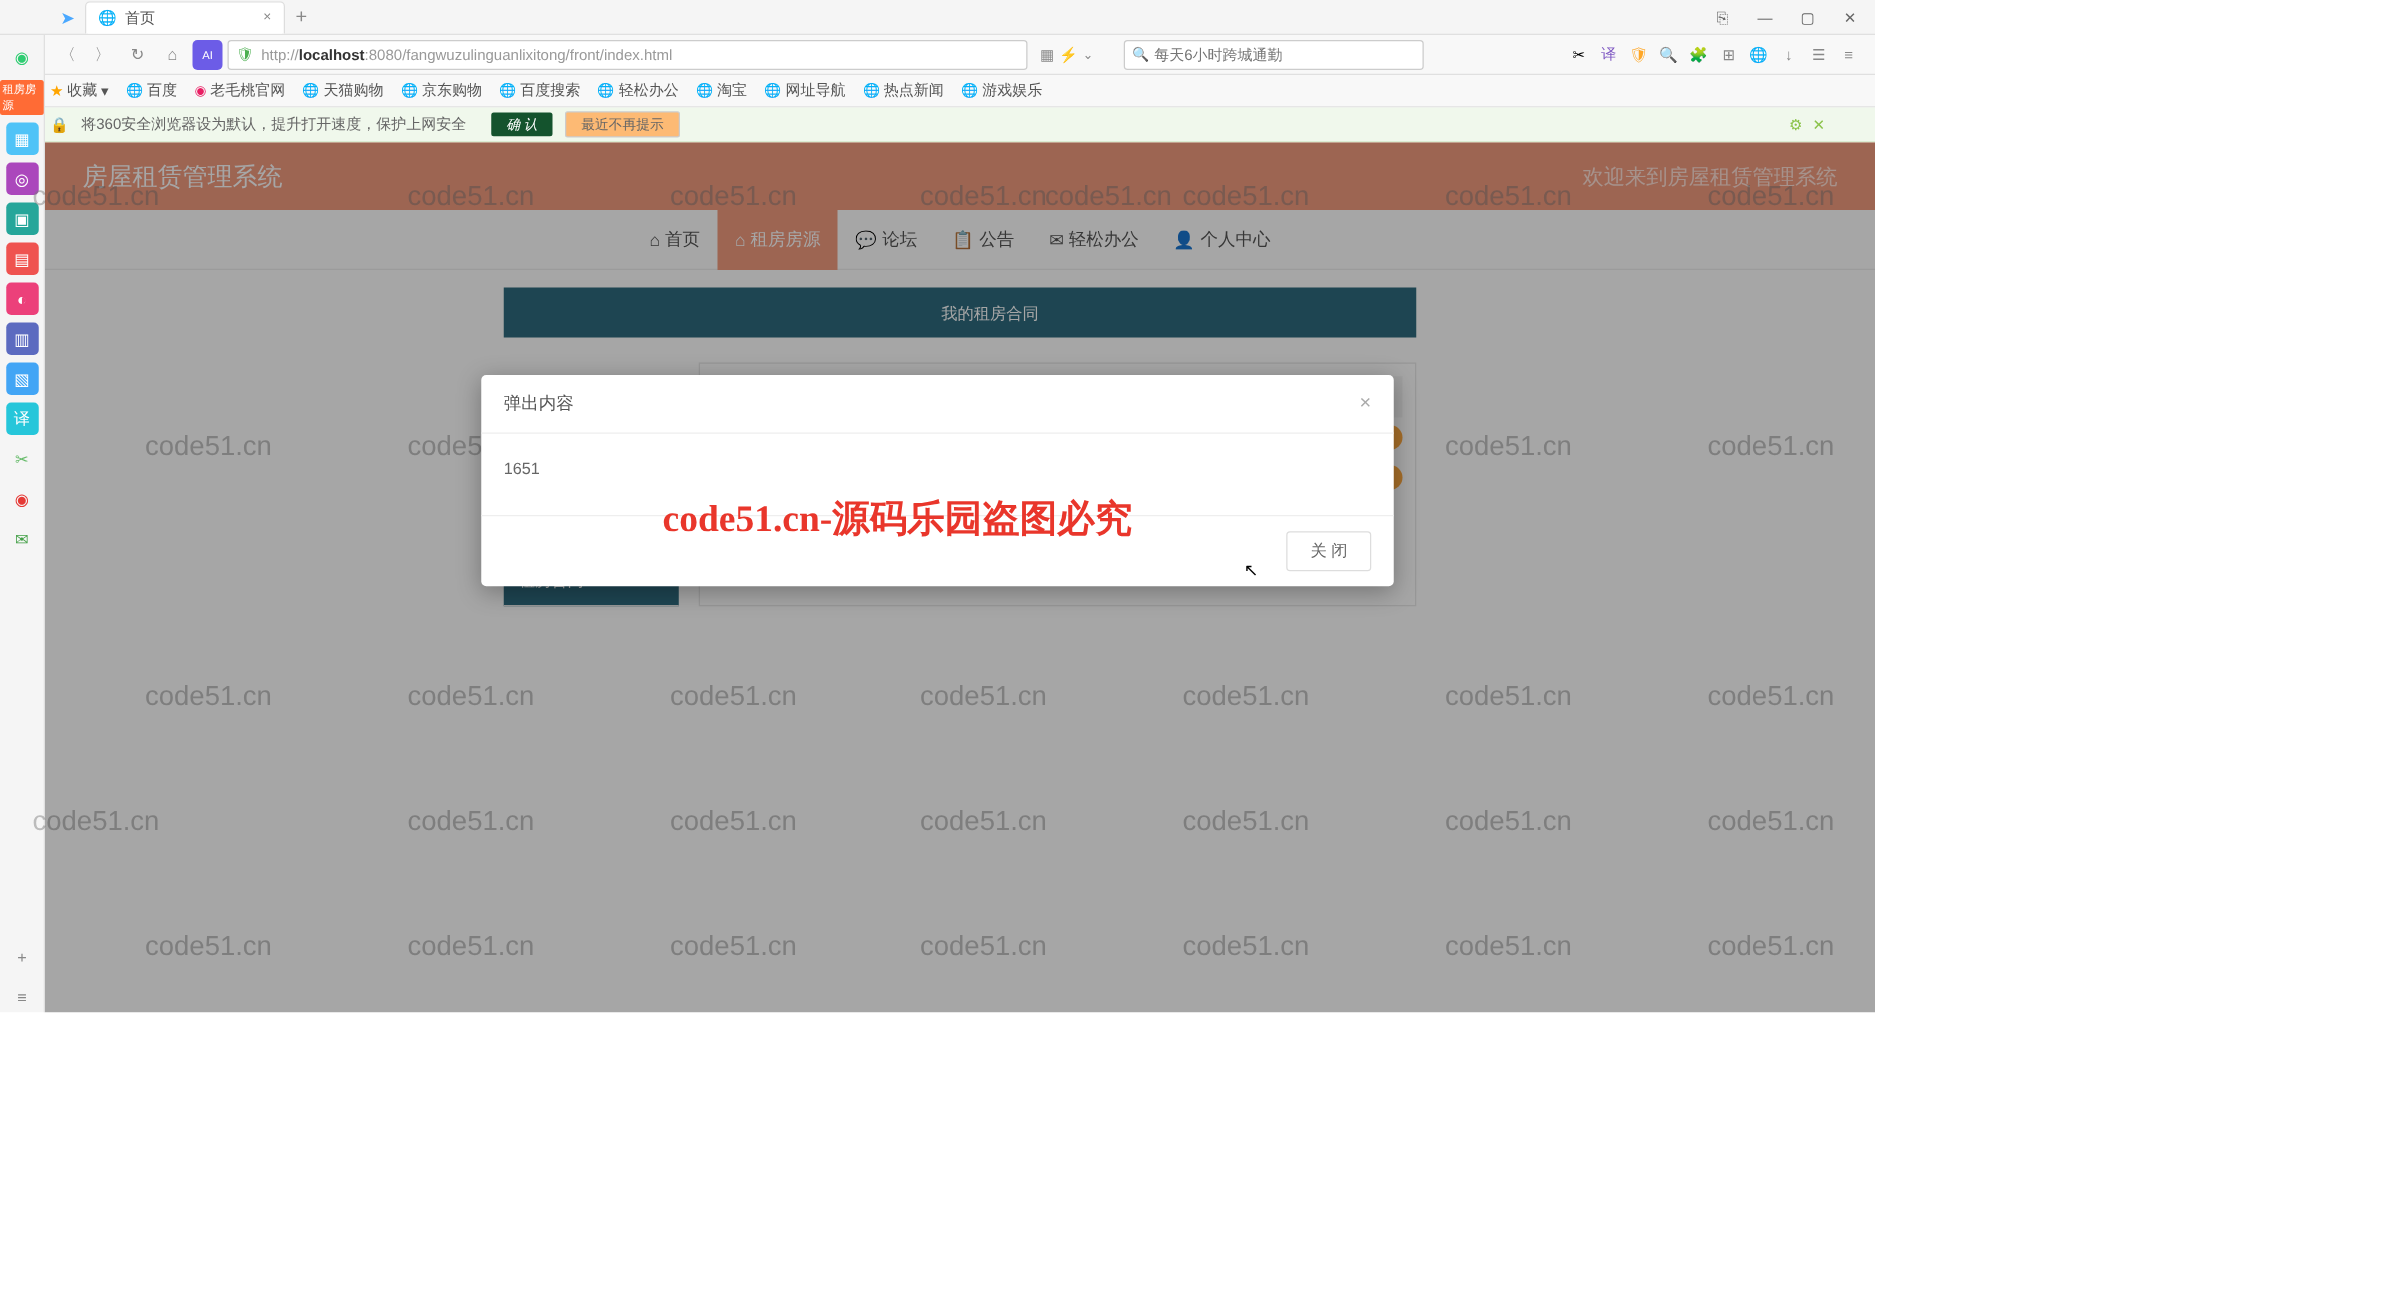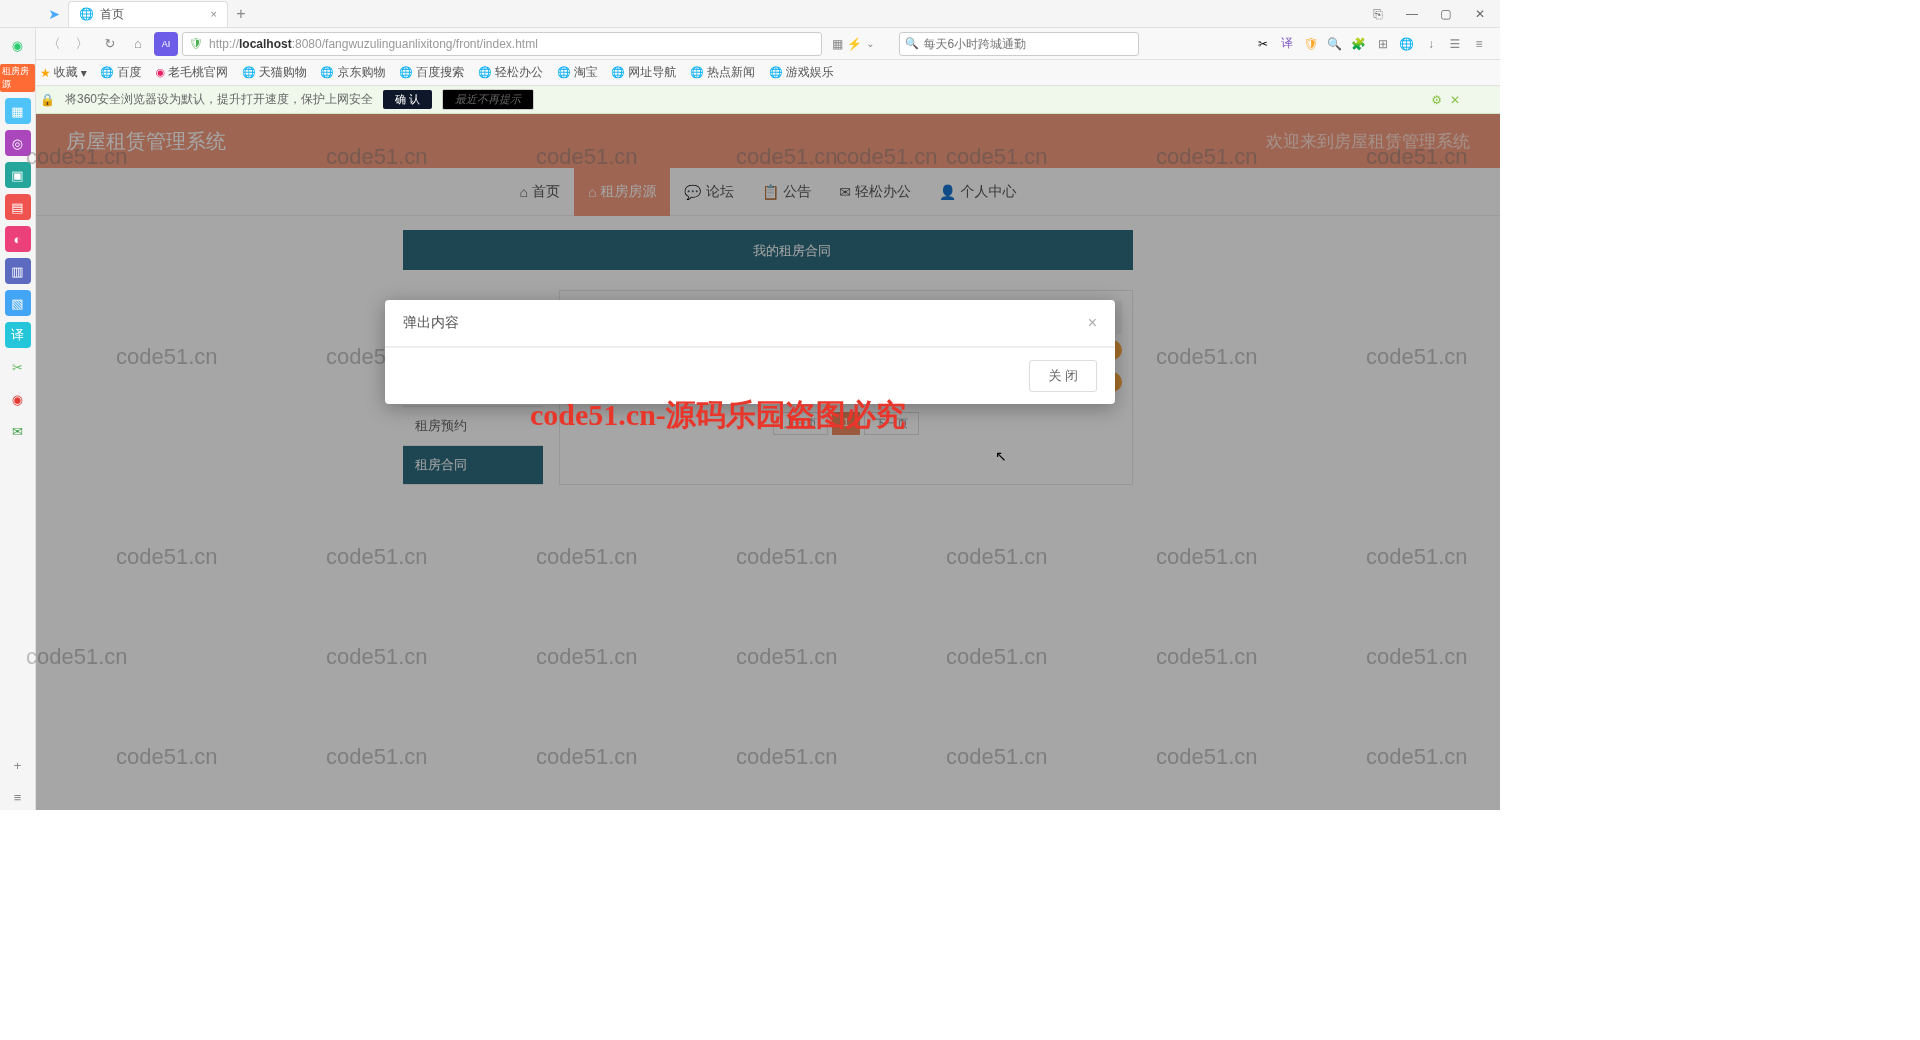--- a/index.html
+++ b/index.html
@@ -28,22 +28,22 @@
 .tool-icon { width: 18px; height: 18px; display: flex; align-items: center; justify-content: center; font-size: 12px; cursor: pointer; }
 
 .bookmark-bar { height: 26px; background: #f8f8f8; border-bottom: 1px solid #e0e0e0; display: flex; align-items: center; padding: 0 40px; gap: 14px; font-size: 12px; }
 .bm-item { display: flex; align-items: center; gap: 3px; color: #555; cursor: pointer; }
 .bm-star { color: #ffa500; }
 .bm-globe { color: #888; font-size: 11px; }
 
 .notice-bar { height: 28px; background: #f0f8ec; border-bottom: 1px solid #d4e8c8; display: flex; align-items: center; padding: 0 40px; gap: 10px; font-size: 12px; }
 .notice-lock { color: #4caf50; }
 .notice-text { color: #666; }
-.notice-confirm { background: #0f172a; color: #fff; padding: 2px 12px; border-radius: 2px; cursor: pointer; font-size: 11px; margin-left: 0; }
-.notice-dismiss { background: #000000; border: 1px solid #ccc; padding: 2px 12px; border-radius: 2px; cursor: pointer; font-size: 11px; color: #666; font-style: italic; }
+.notice-confirm { background: #14532d; color: #fff; padding: 2px 12px; border-radius: 2px; cursor: pointer; font-size: 11px; margin-left: 10px; font-style: italic; }
+.notice-dismiss { background: #fdba74; border: 1px solid #ccc; padding: 2px 12px; border-radius: 2px; cursor: pointer; font-size: 11px; color: #666; }
 .notice-right { margin-left: auto; display: flex; gap: 8px; color: #888; }
 
 
 .left-sidebar { position: absolute; left: 0; top: 28px; width: 36px; height: calc(100% - 28px); background: #f5f5f5; border-right: 1px solid #e0e0e0; display: flex; flex-direction: column; align-items: center; padding-top: 4px; gap: 6px; }
 .sb-icon { width: 26px; height: 26px; border-radius: 4px; display: flex; align-items: center; justify-content: center; font-size: 13px; cursor: pointer; }
 .sb-badge { background: #ff6b35; color: #fff; font-size: 9px; padding: 1px 2px; border-radius: 2px; }
 
 
 .content-wrap { position: absolute; left: 36px; top: 114px; right: 0; bottom: 0; }
 .overlay { position: absolute; inset: 0; background: rgba(0,0,0,0.35); z-index: 5; }
@@ -321,20 +321,23 @@
     <div class="wm-text" style="top:630px;left:1330px">code51.cn</div>
   </div>
 
 </div>
 
 <div class="modal">
   <div class="modal-head">
     <span class="modal-title">弹出内容</span>
     <span class="modal-close">×</span>
   </div>
+  <div class="modal-body">
+    <div>1651</div>
+  </div>
   <div class="modal-foot">
     <button class="modal-btn">关 闭</button>
   </div>
 </div>
 
 <div class="wm-red" style="top:395px;left:530px">code51.cn-源码乐园盗图必究</div>
 
 <div class="cursor" style="top:448px;left:995px">↖</div>
 
 </body></html>

